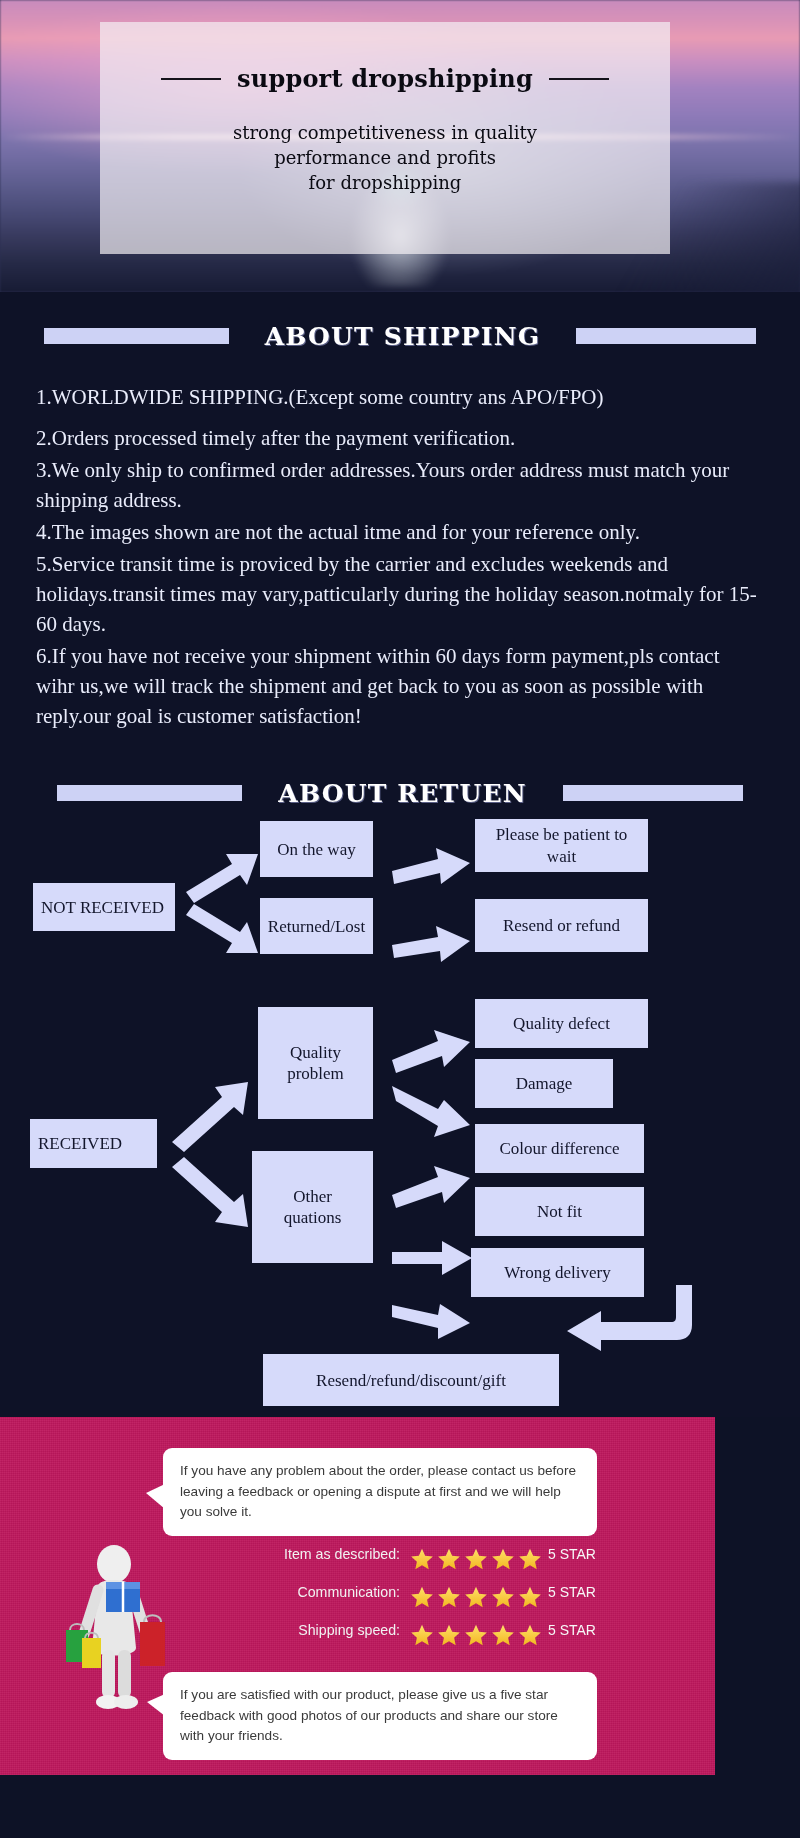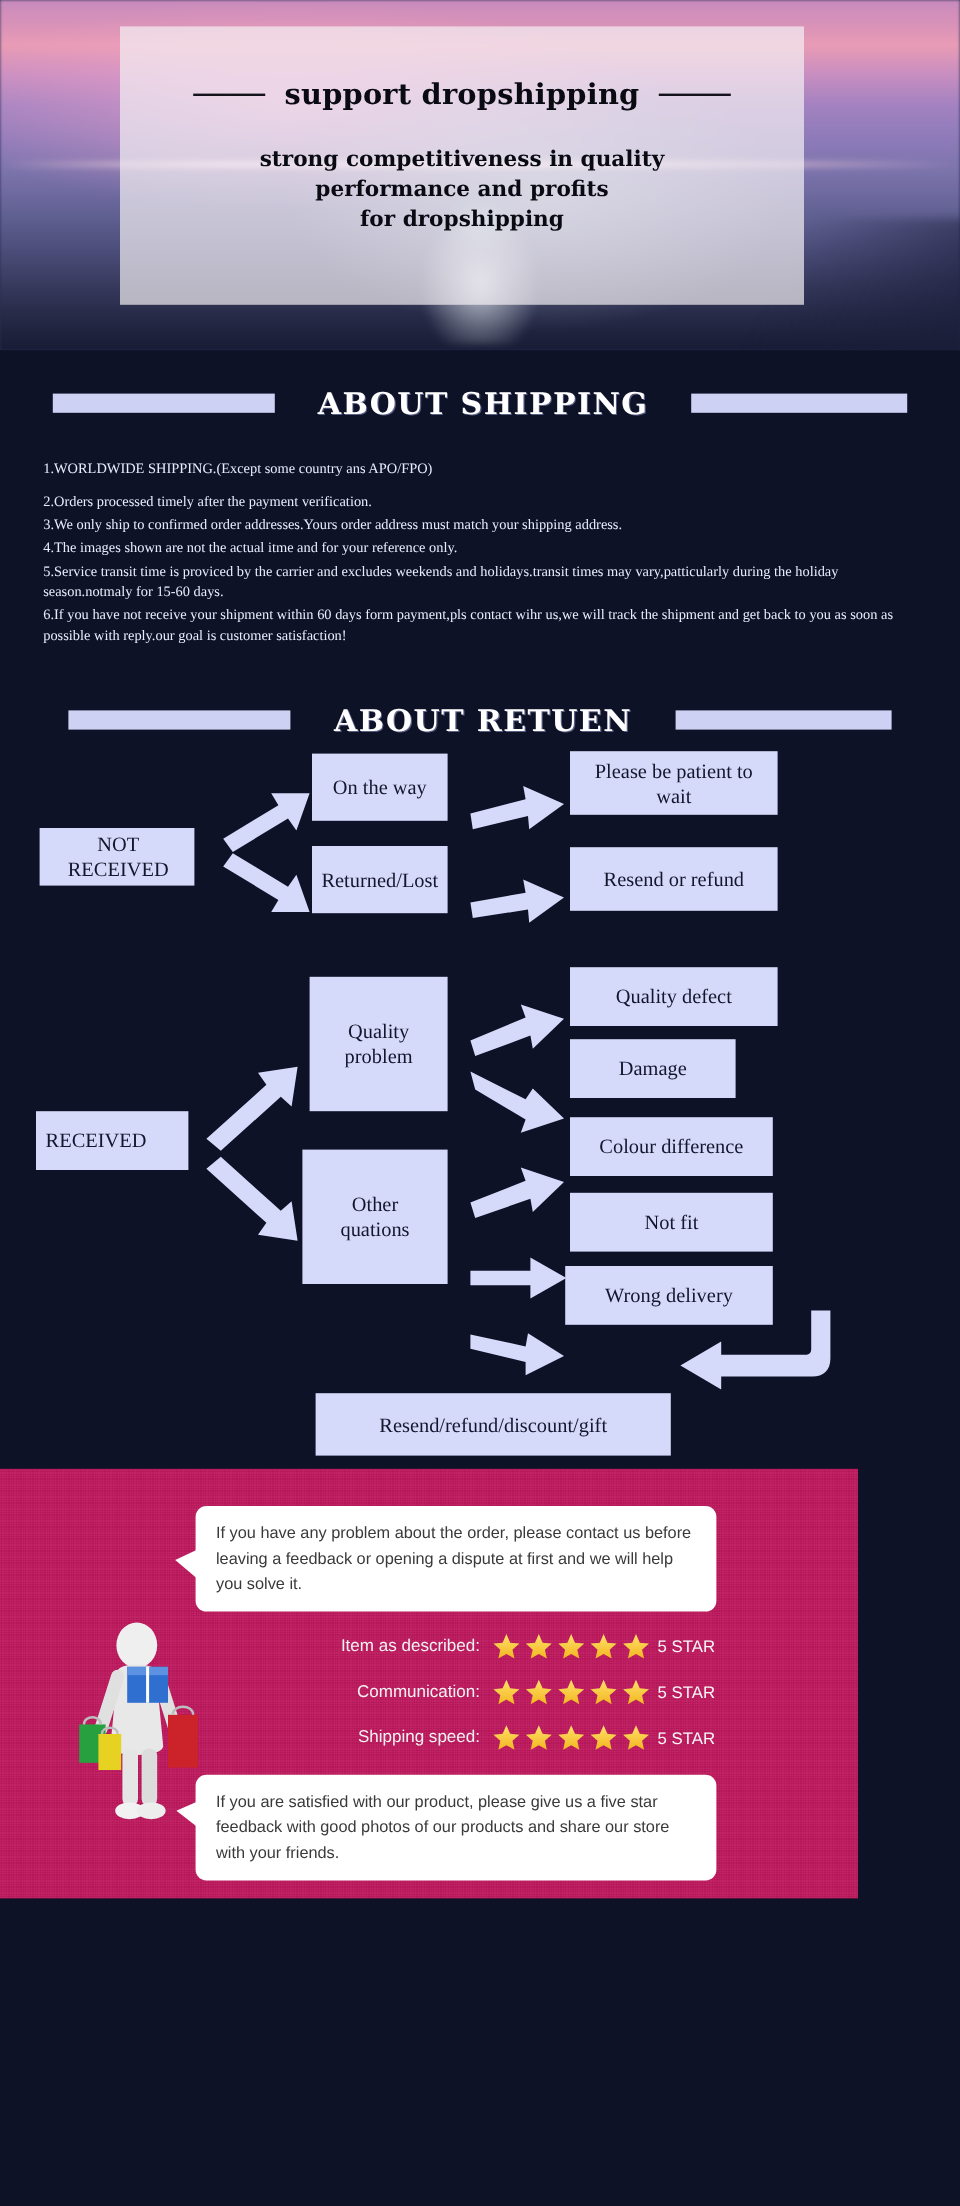--- a/index.html
+++ b/index.html
@@ -72,21 +72,21 @@
   .hero-title {
     font-family:"DejaVu Serif", serif;
     font-weight:bold;
     font-size:24px;
     color:#0a0a12;
     letter-spacing:.2px;
     white-space:nowrap;
   }
   .hero-sub {
     font-family:"DejaVu Serif", serif;
-    font-weight:bold;
+    font-weight:normal;
     font-size:18px;
     line-height:1.38;
     color:#0a0a12;
     text-align:center;
   }
 
   
   .dark {
     position:relative;
     width:800px;
@@ -112,21 +112,21 @@
     color:#ffffff;
     letter-spacing:1.2px;
     white-space:nowrap;
     text-shadow:1px 1px 0 #5a5f86;
   }
 
   
   .ship-list {
     color:#e9ecfb;
     font-family:"Liberation Serif", serif;
-    font-size:12px;
+    font-size:21px;
     line-height:1.43;
     padding:28px 42px 0 36px;
   }
   .ship-list p { margin:0 0 2px 0; }
   .ship-list p.first { margin-bottom:11px; }
 
   
   .flow { position:relative; width:800px; height:600px; }
   .node {
     position:absolute;
@@ -183,21 +183,21 @@
     content:"";
     position:absolute;
     left:-16px; top:22px;
     border-top:8px solid transparent;
     border-bottom:14px solid transparent;
     border-right:18px solid #ffffff;
   }
 
   .ratings { position:absolute; left:248px; top:129px; }
   .rate-row {
-    display:flex; align-items:center;
+    display:flex; 
     height:38px;
     justify-content:flex-end;
   }
   .rate-label {
     color:#f2f2f2;
     font-family:"Liberation Sans", sans-serif;
     font-size:14.2px;
     width:152px;
     text-align:right;
     padding-right:9px;
@@ -283,21 +283,21 @@
         <path d="M392,384 L438,366 L434,355 L470,367 L444,392 L442,381 L396,397 Z"></path>
 
         <path d="M392,441 L442,441 L442,430 L472,447 L442,464 L442,453 L392,453 Z"></path>
 
         <path d="M392,494 L438,504 L440,493 L470,512 L438,528 L438,517 L392,506 Z"></path>
 
         <path d="M700,536 L700,576 C700,586 694,591 685,591 L609,591 L609,602 L575,582 L609,562 L609,573 L679,573 C683,573 684,571 684,568 L684,536 Z" transform="translate(-8,-62)"></path>
       </g>
     </svg>
 
-    <div class="node left-align" style="left:33px; top:72px; width:129px; height:48px;">
+    <div class="node left-align" style="left:33px; top:72px; width:142px; height:48px;">
       <span>NOT RECEIVED</span>
     </div>
     <div class="node" style="left:260px; top:10px; width:113px; height:56px;">
       <span>On the way</span>
     </div>
     <div class="node" style="left:260px; top:87px; width:113px; height:56px;">
       <span>Returned/Lost</span>
     </div>
     <div class="node" style="left:475px; top:8px; width:173px; height:53px;">
       <span>Please be patient to wait</span>

